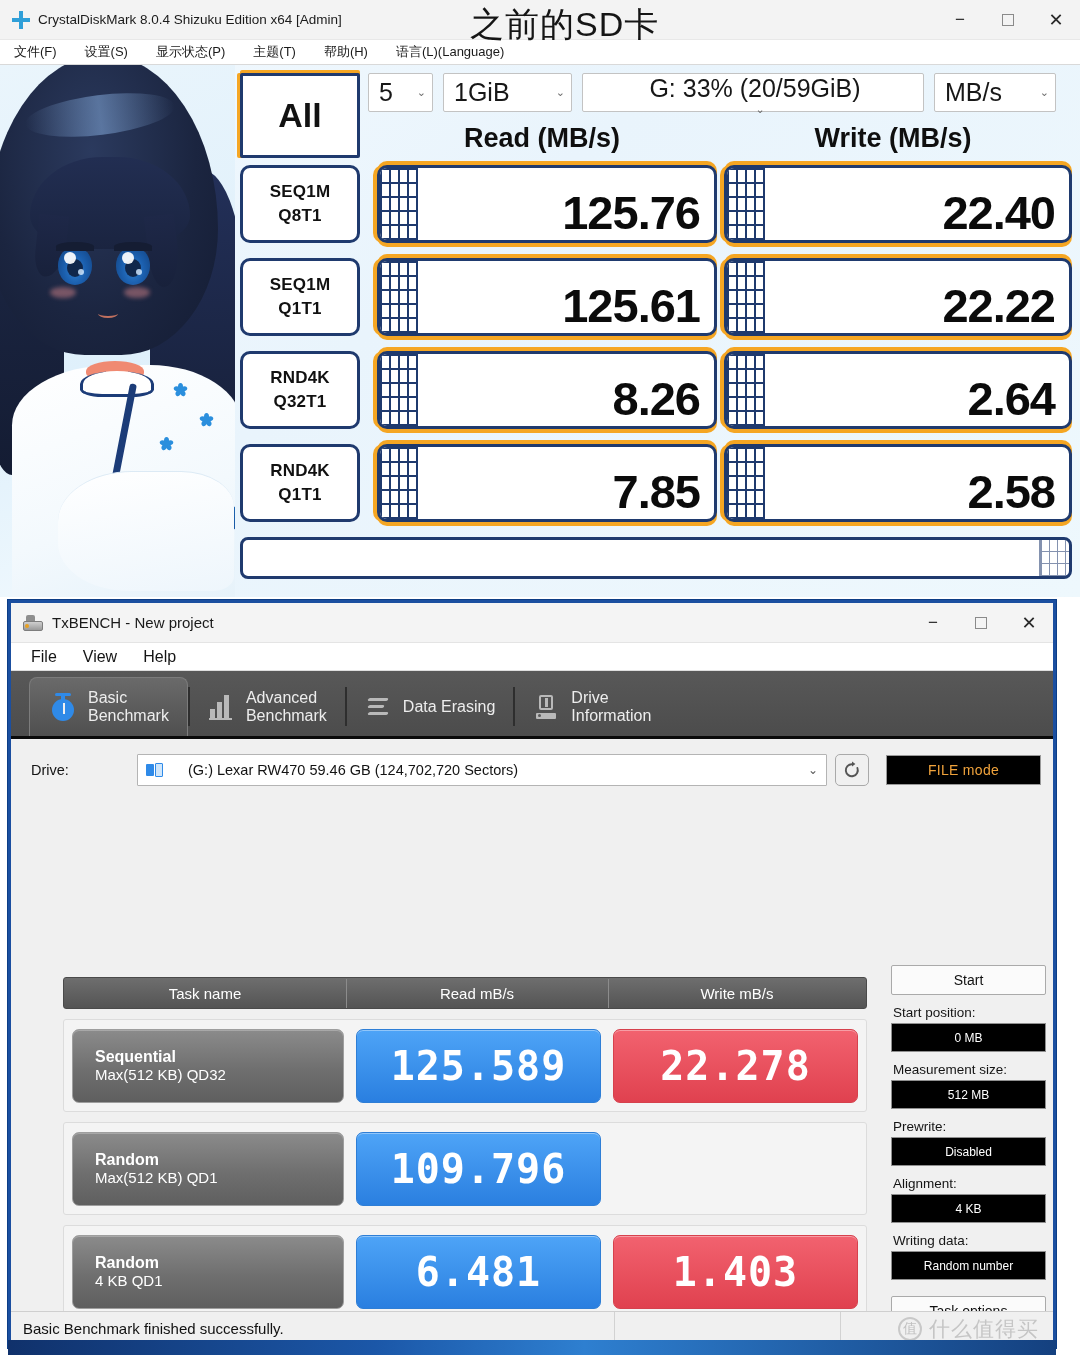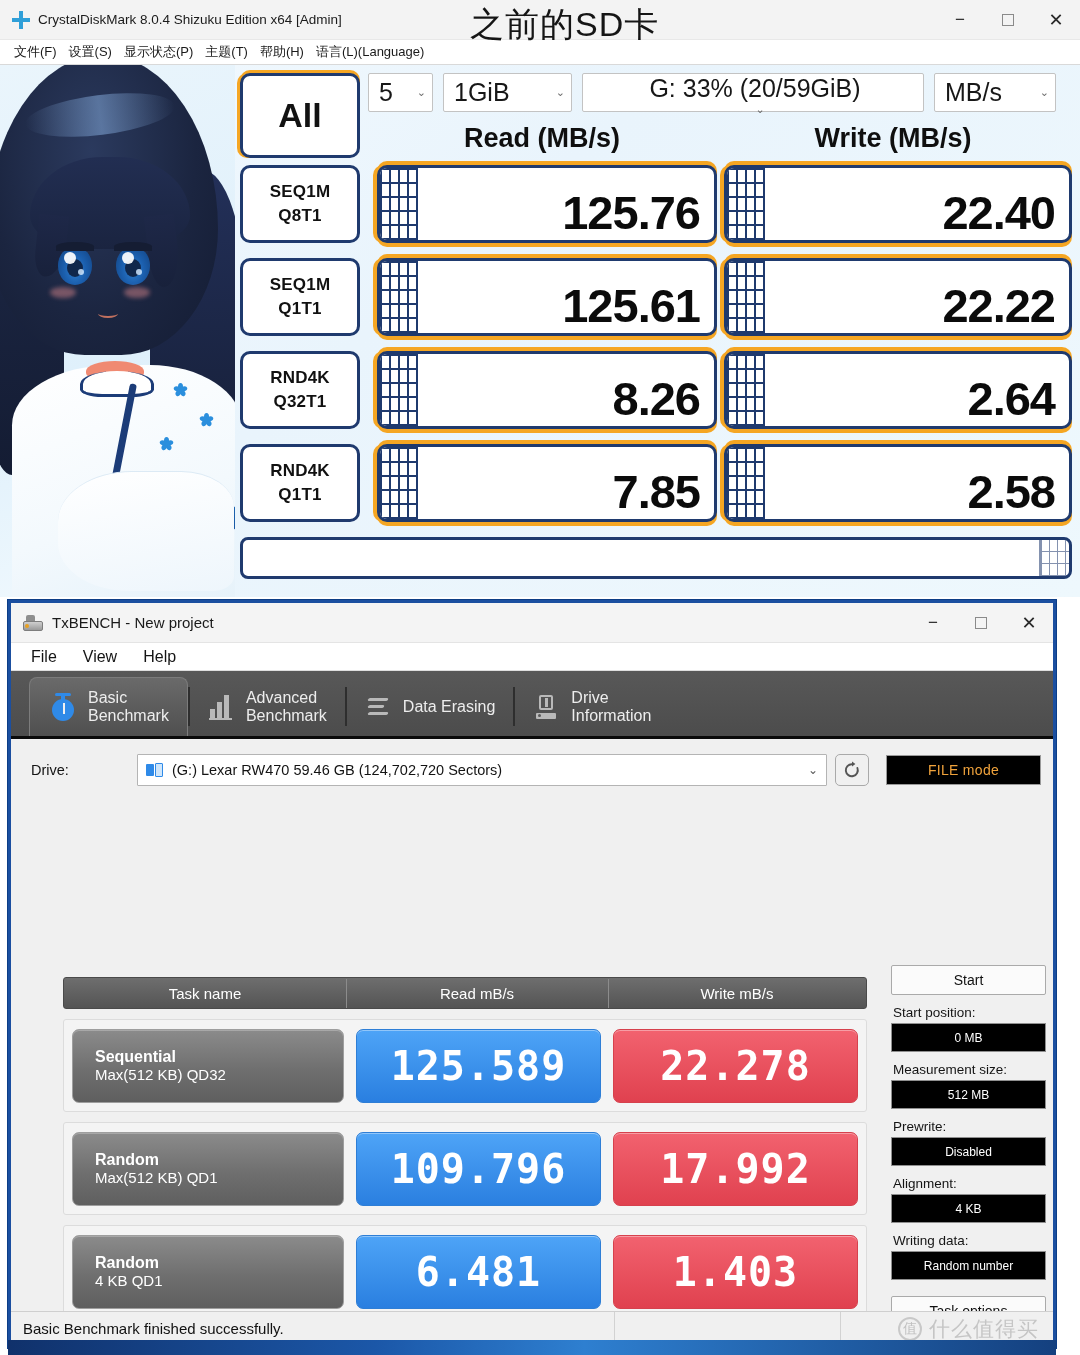--- a/index.html
+++ b/index.html
@@ -42,21 +42,21 @@
   .wc {
     width: 48px; height: 40px; display: flex; align-items: center; justify-content: center;
     font-size: 15px; color: #2a2a2a;
   }
   .wc.min { font-size: 17px; }
   .wc.max span { display:block; width: 12px; height: 12px; border: 1.4px solid #8a8a8a; }
   .wc.close { font-size: 18px; }
 
   #cdm-menubar {
     height: 25px; background: #ffffff;
-    display: flex; align-items: center; gap: 0;
+    display: flex; align-items: center; gap: 16px;
     border-bottom: 1px solid #d9d9d9;
     padding-left: 14px;
   }
   .menu-item {
     font-size: 13px; color: #1a1a1a; padding: 0 12px 0 0; white-space: nowrap;
   }
 
   #cdm-body {
     position: relative; height: 532px; overflow: hidden;
     background: linear-gradient(140deg,#f2f9fe 0%, #e9f4fc 40%, #eef8fd 100%);
@@ -199,21 +199,21 @@
   }
   .combo .cv { font-size: 25px; color:#171717; white-space:nowrap; }
   .combo .caret { font-size: 11px; color:#6c6c6c; margin-left:10px; }
   #combo-count { width: 65px; }
   #combo-size { width: 129px; }
   #combo-drive { width: 342px; flex-direction: column; }
   #combo-unit { width: 122px; }
 
   #all-button {
     position:absolute; left: 5px; top: 8px; width: 120px; height: 85px;
-    background:#ffffff; border: 3.5px solid #1f3a6e; border-radius: 10px;
+    background:#ffffff; border: 3.5px solid #1f3a6e; border-radius: 2px;
     display:flex; align-items:center; justify-content:center;
     box-shadow: -3px 0 0 #f5a623, 0 -3px 0 #f5a623;
   }
   #all-button .lbl { font-size: 34px; font-weight: 700; color:#121212; }
 
   .col-header {
     position:absolute; top: 58px; font-size: 27px; font-weight: 700; color:#0f0f0f;
     text-align:center;
   }
   #head-read  { left: 137px; width: 340px; }
@@ -332,21 +332,21 @@
 
   #tx-main { position:relative; background:#f0f0f0; height: 572px; }
 
   #drive-row {
     position:absolute; left: 0; top: 14px; right: 0; height: 34px;
     display:flex; align-items:center; padding-left: 20px;
   }
   #drive-label { font-size: 14.5px; color:#141414; width: 106px; }
   #drive-select {
     flex: none; width: 690px; height: 32px; background:#ffffff; border:1px solid #b4b4b4;
-    display:flex; align-items:center; padding: 0 8px; gap: 8px; border-radius:1px;
+    display:flex; align-items:center; padding: 0 8px; gap: 24px; border-radius:1px;
   }
   #drive-icon { width:18px; height:14px; position:relative; flex:none; }
   #drive-icon .l { position:absolute; left:0; top:1px; width:8px; height:12px; background:#2f8ae8; border-radius:1px;}
   #drive-icon .r { position:absolute; left:9px; top:0; width:8px; height:14px; background:#cfe6fb; border:1px solid #2f8ae8; border-radius:1px;}
   #drive-text { font-size: 14.5px; color:#131313; white-space:nowrap; }
   #drive-caret { margin-left:auto; font-size:12px; color:#5a5a5a; }
   #refresh-btn {
     width: 34px; height: 32px; margin-left: 8px; background:#f0f0f0;
     border:1px solid #a9a9a9; border-radius: 5px;
     display:flex; align-items:center; justify-content:center;
@@ -742,21 +742,20 @@
       <div class="val-cell val-read">125.589</div>
       <div class="val-cell val-write">22.278</div>
     </div>
 
     <div class="tx-row" id="txrow1">
       <div class="task-cell">
         <span class="t1">Random</span>
         <span class="t2">Max(512 KB) QD1</span>
       </div>
       <div class="val-cell val-read">109.796</div>
-      <div class="val-cell val-write">17.992</div>
     </div>
 
     <div class="tx-row" id="txrow2">
       <div class="task-cell">
         <span class="t1">Random</span>
         <span class="t2">4 KB QD1</span>
       </div>
       <div class="val-cell val-read">6.481</div>
       <div class="val-cell val-write">1.403</div>
     </div>

